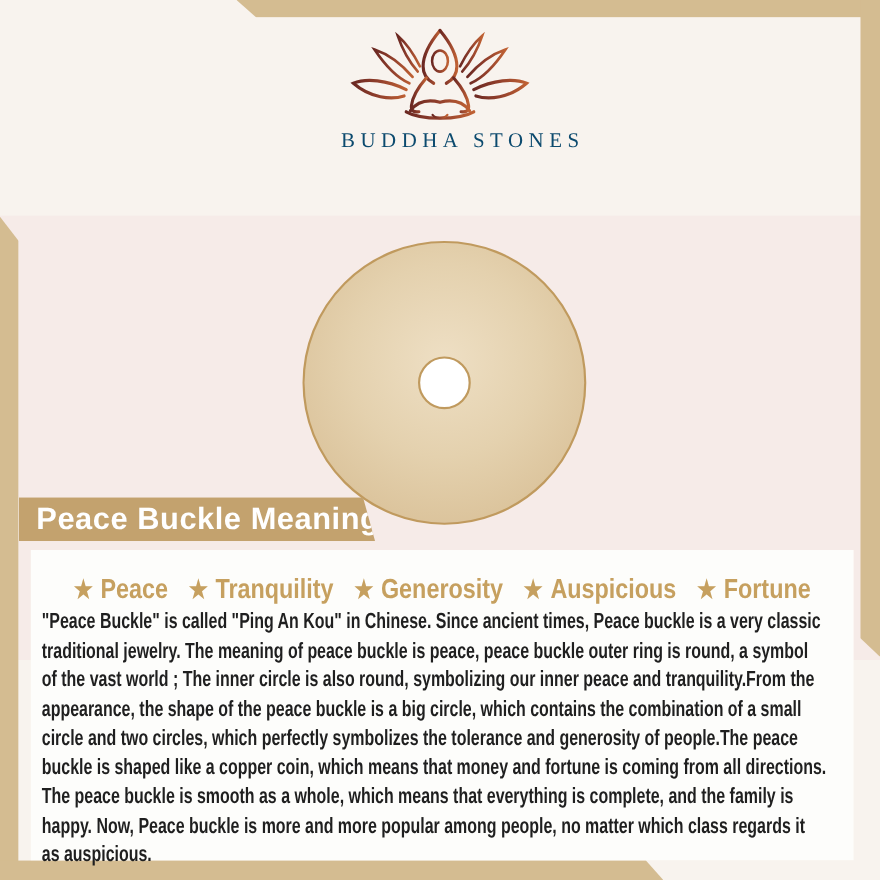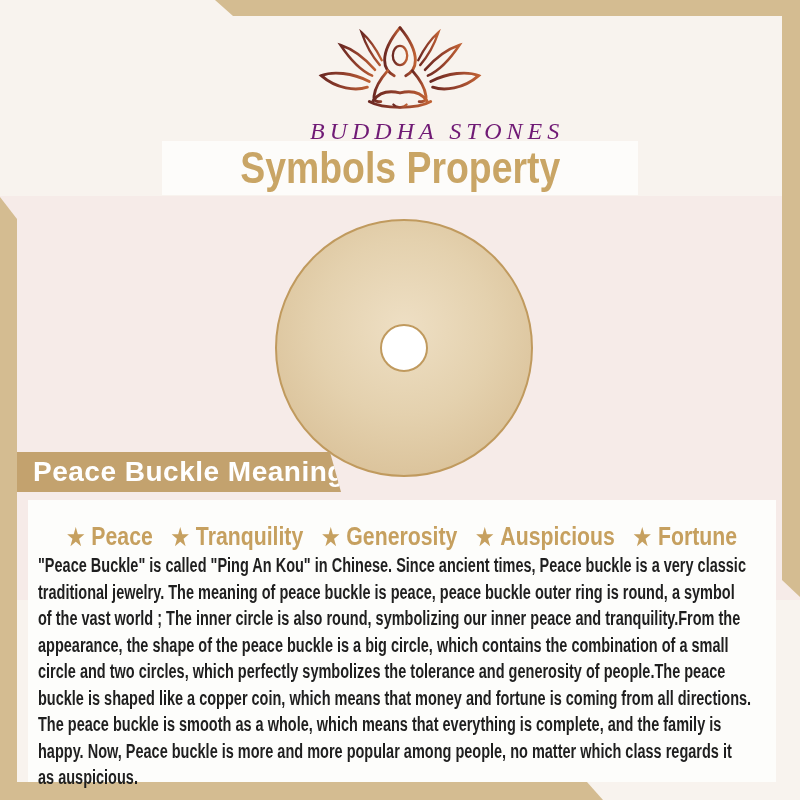--- a/index.html
+++ b/index.html
@@ -18,22 +18,22 @@
     clip-path:polygon(0 0,17px 22px,17px 603px,0 603px);}
   .strip-bottom{left:0;top:782px;width:603px;height:18px;
     clip-path:polygon(0 0,587px 0,603px 18px,0 18px);}
   
   .pink-panel{position:absolute;left:0;top:196px;width:800px;height:404px;
     background:var(--panel-pink,#f6ebe8);}
   
   .logo{position:absolute;left:310px;top:20px;width:180px;height:116px;text-align:center;}
   .logo svg{display:block;margin:0 auto;}
   .brand-name{
-    margin-top:2px;font-family:"Liberation Serif",serif;font-size:24px;
-    letter-spacing:5px;color:#701a75;white-space:nowrap;font-style:italic;}
+    margin-top:2px;font-family:"Liberation Serif",serif;font-size:19px;
+    letter-spacing:5px;color:#0c4a6e;white-space:nowrap;}
   
   .title-banner{position:absolute;left:162px;top:141px;width:476px;height:54px;
     background:#fdfcfa;display:flex;align-items:center;justify-content:center;}
   .page-title{
     font-size:44px;font-weight:bold;color:var(--accent-gold,#c9a565);
     transform:scaleX(.85);transform-origin:center;white-space:nowrap;letter-spacing:0;}
   
   .disc{position:absolute;left:275px;top:219px;width:258px;height:258px;border-radius:50%;
     border:2px solid var(--disc-border,#c09a5e);box-sizing:border-box;
     background:radial-gradient(circle at 50% 42%,#eedfc4 0%,#e4d1ae 45%,#d9c097 85%,#d5ba8f 100%);}
@@ -101,23 +101,20 @@
 
         <path d="M62 84 C 68 76 78 73 90 76 C 102 73 112 76 118 84" stroke-width="3"></path>
         <path d="M58 85 C 72 93 108 93 122 85" stroke-width="3"></path>
 
         <path d="M83 88 C 86 92 94 92 97 88" stroke-width="2.2"></path>
       </g>
     </svg>
     <div class="brand-name">BUDDHA STONES</div>
   </div>
 
-  <div class="title-banner">
-    <div class="page-title">Symbols Property</div>
-  </div>
 
   <div class="disc">
     <div class="disc-hole"></div>
   </div>
 
   <div class="ribbon">
     <div class="ribbon-label">Peace Buckle Meaning</div>
   </div>
 
   <div class="card">

